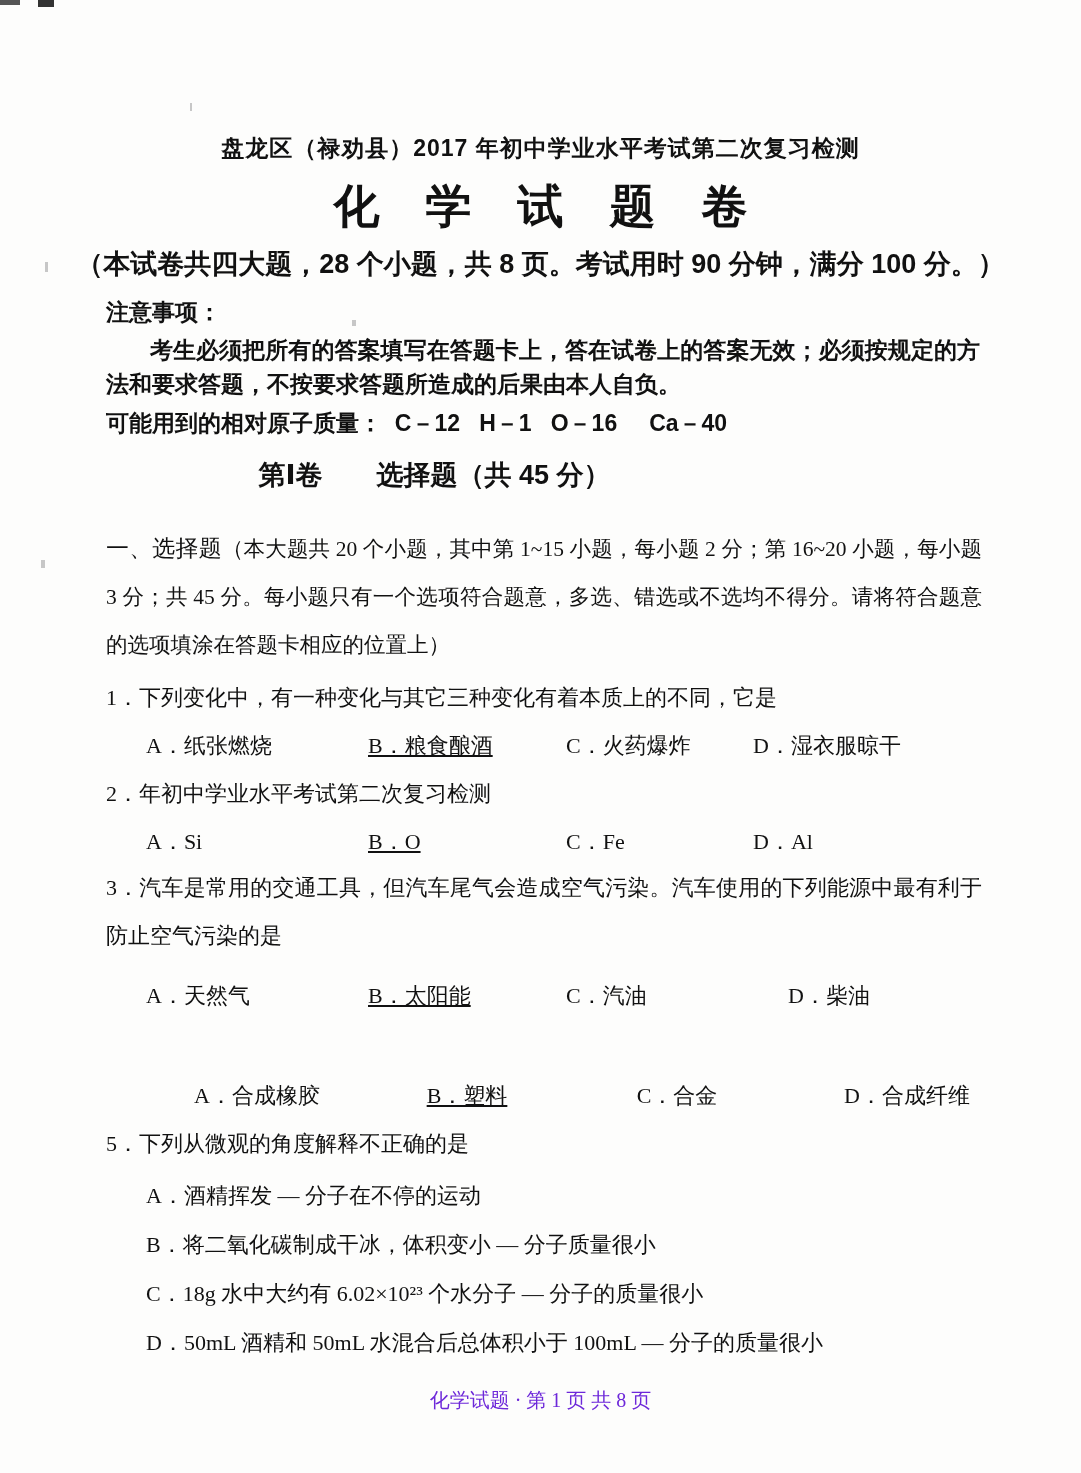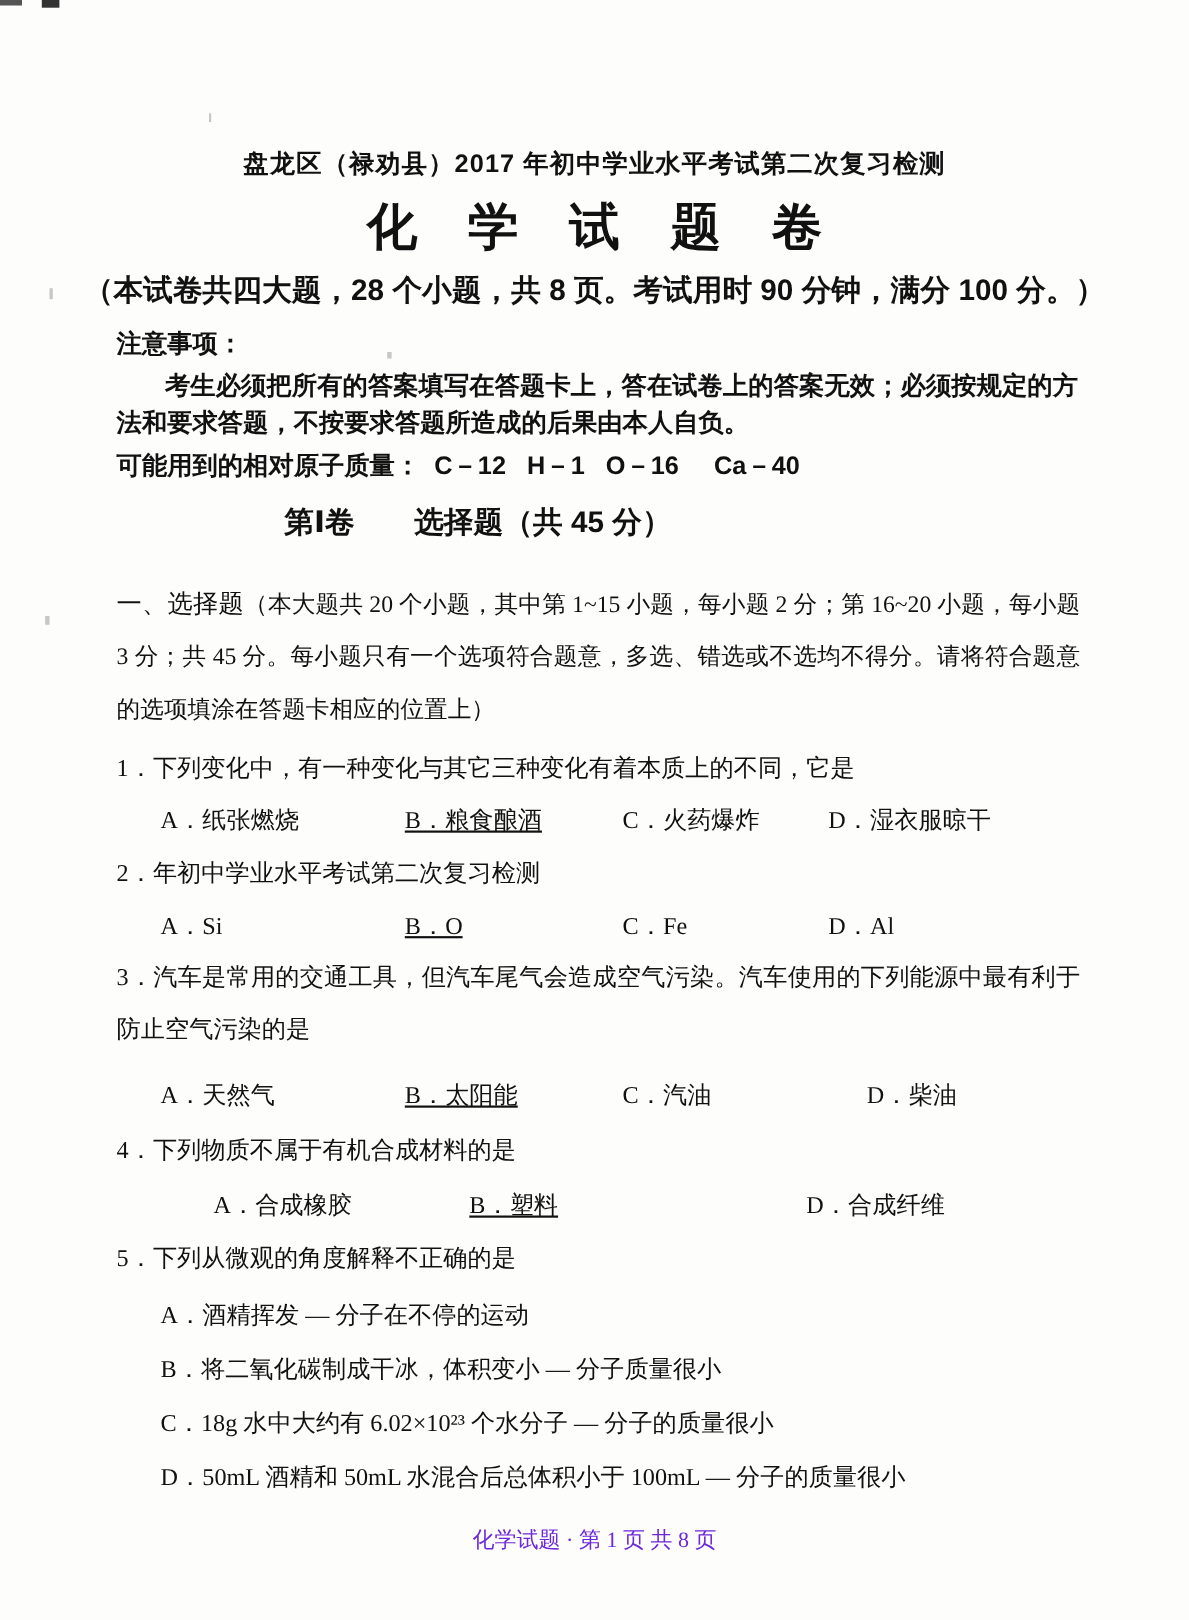--- a/index.html
+++ b/index.html
@@ -168,26 +168,24 @@
   <div class="abs songti q-text" style="top:864px;">
     <span>3．</span><span>汽车是常用的交通工具，但汽车尾气会造成空气污染。汽车使用的下列能源中最有利于防止空气污染的是</span>
   </div>
   <div class="abs songti opt-row wide" style="top:972px;">
     <span class="cell-a">A．天然气</span>
     <span class="cell-b">B．太阳能</span>
     <span class="cell-c">C．汽油</span>
     <span class="cell-d">D．柴油</span>
   </div>
 
-  <div class="abs songti q-text" style="top:1022px;">
-    <span>4．</span><span>下列物质不属于有机合成材料的是</span>
-  </div>
   <div class="abs songti opt-row wide" style="top:1072px;text-align:center;">
     <span class="cell-a">A．合成橡胶</span>
     <span class="cell-b">B．塑料</span>
+    <span class="cell-c">C．合金</span>
     <span class="cell-d">D．合成纤维</span>
   </div>
 
   <div class="abs songti q-text" style="top:1120px;">
     <span>5．</span><span>下列从微观的角度解释不正确的是</span>
   </div>
   <div class="abs songti opt-line" style="top:1221px;">B．将二氧化碳制成干冰，体积变小 — 分子质量很小</div>
   <div class="abs songti opt-line" style="top:1172px;">A．酒精挥发 — 分子在不停的运动</div>
   <div class="abs songti opt-line" style="top:1270px;">C．18g 水中大约有 6.02×10²³ 个水分子 — 分子的质量很小</div>
   <div class="abs songti opt-line" style="top:1319px;">D．50mL 酒精和 50mL 水混合后总体积小于 100mL — 分子的质量很小</div>

